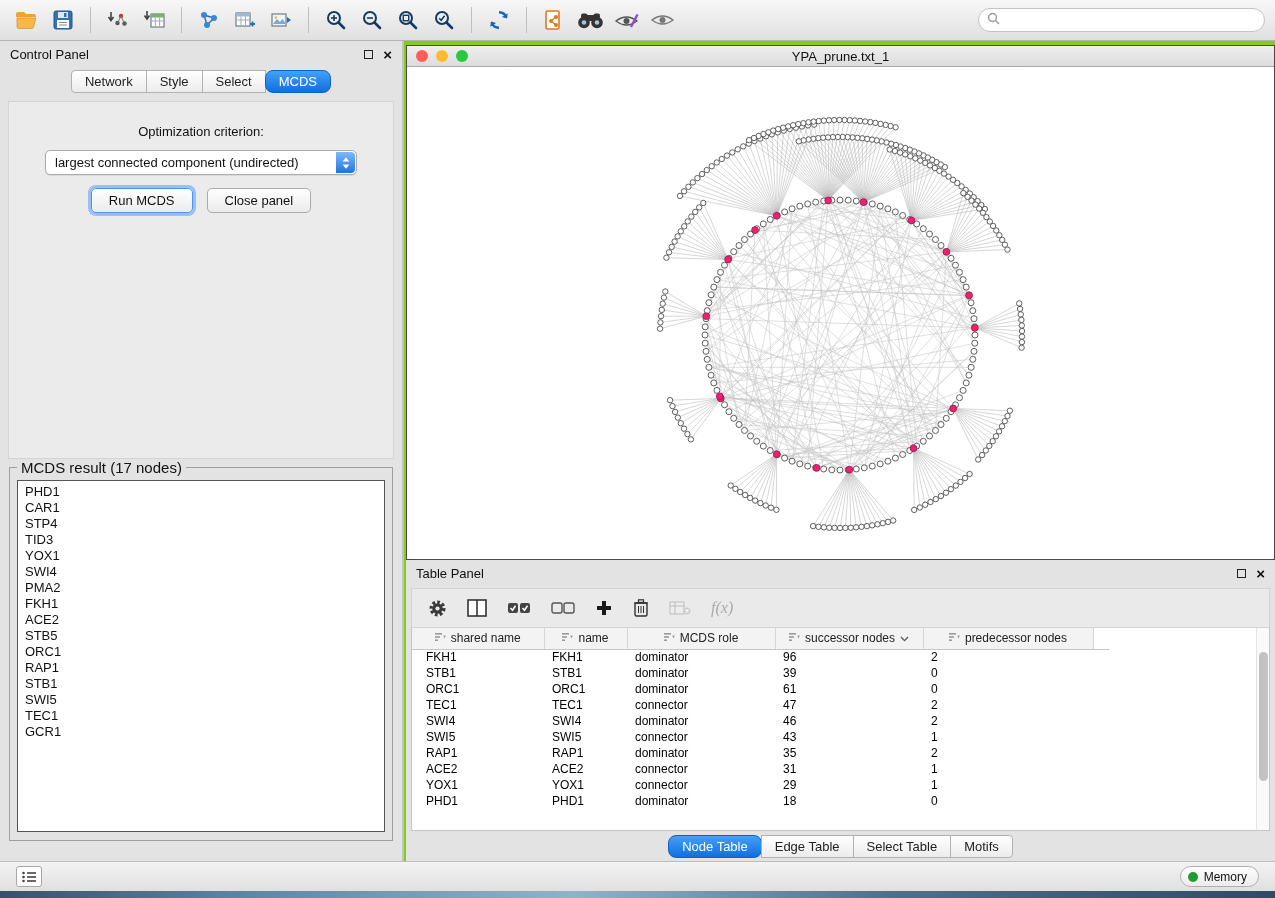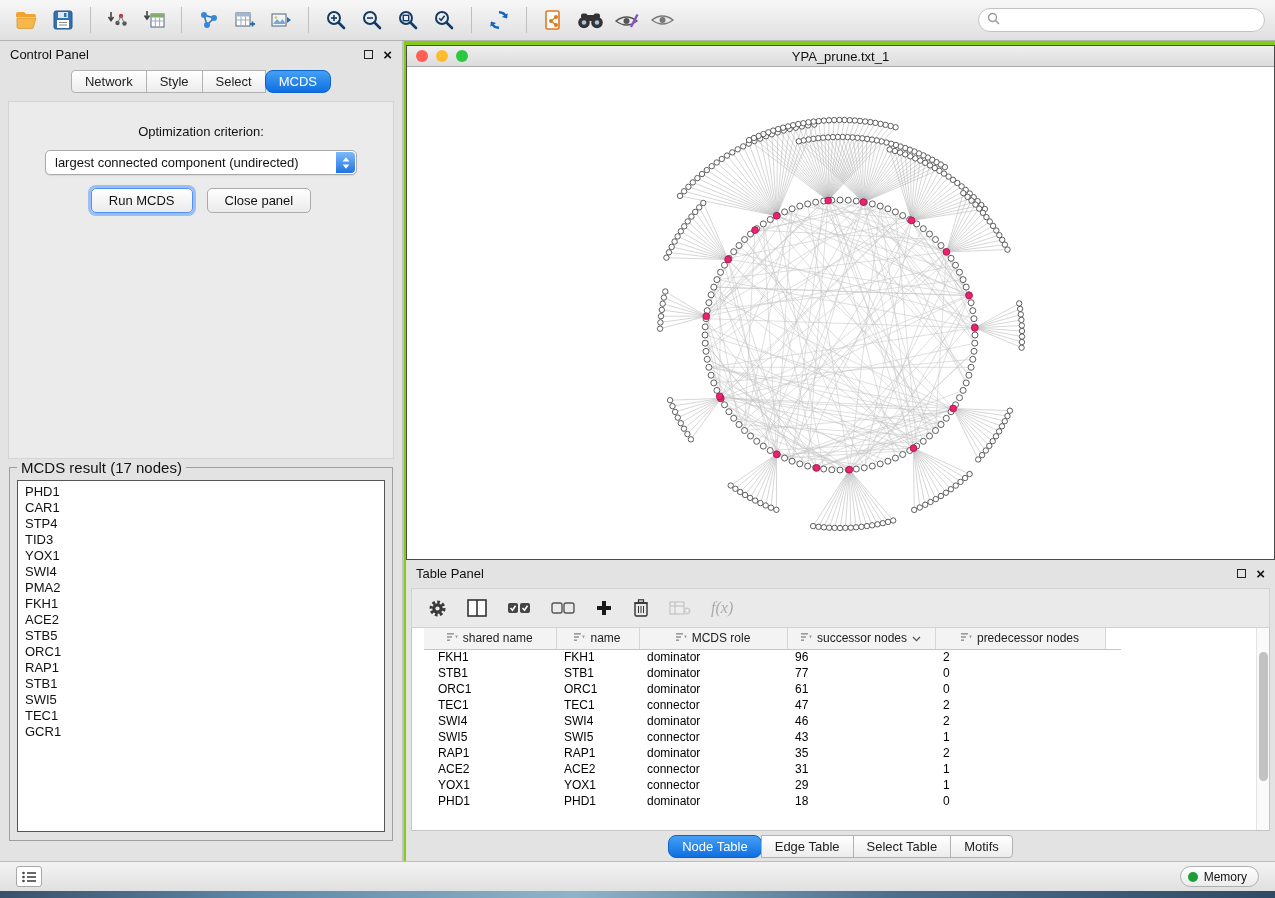--- a/index.html
+++ b/index.html
@@ -67,21 +67,21 @@
   .canvas svg { display:block; width:100%; height:100%; }
 
   
   .table-panel { flex:1; display:flex; flex-direction:column; background:#e3e3e3; min-height:0; }
   .tp-toolbar { height:40px; flex:0 0 40px; margin:1px 5px 0; background:#eaeaea; border:1px solid #d2d2d2;
                 display:flex; align-items:center; gap:20px; padding:0 16px; }
   .tp-ic { display:flex; align-items:center; justify-content:center; }
   .fx-label { font-family:"Liberation Serif", serif; font-style:italic; font-size:16px; color:#aaa; }
   .table-area { flex:1; margin:0 5px; background:#fff; border:1px solid #c6c6c6; border-top:none;
                 display:flex; min-height:0; overflow:hidden; }
-  table { border-collapse:collapse; table-layout:fixed; font-size:12px; align-self:flex-start;margin-left:12px; }
+  table { border-collapse:collapse; table-layout:fixed; font-size:12px; align-self:flex-start; }
   th { height:21px; background:#f3f3f3; border-right:1px solid #d6d6d6; border-bottom:1px solid #c6c6c6;
        font-weight:normal; padding:0; font-size:12px; color:#222; }
   th.filler { background:#fff; border-right:none; }
   .hcell { display:flex; align-items:center; justify-content:center; gap:5px; }
   td { height:16px; padding:0 8px; white-space:nowrap; overflow:hidden; color:#000; }
   td.num { text-align:left; padding-right:14px; }
   tr td:first-child { padding-left:14px; }
   .vscroll { width:13px; flex:0 0 13px; background:#fafafa; border-left:1px solid #e4e4e4; position:relative; }
   .vthumb { position:absolute; top:24px; left:2px; width:9px; height:64%; background:#c2c2c2; border-radius:5px; }
   .table-tabs-bar { height:30px; flex:0 0 30px; display:flex; align-items:center; justify-content:center; }
@@ -1217,21 +1217,21 @@
                   <td>FKH1</td>
                   <td>dominator</td>
                   <td class="num">96</td>
                   <td class="num">2</td>
                   <td></td>
                 </tr>
                 <tr>
                   <td>STB1</td>
                   <td>STB1</td>
                   <td>dominator</td>
-                  <td class="num">77</td>
+                  <td class="num">39</td>
                   <td class="num">0</td>
                   <td></td>
                 </tr>
                 <tr>
                   <td>ORC1</td>
                   <td>ORC1</td>
                   <td>dominator</td>
                   <td class="num">61</td>
                   <td class="num">0</td>
                   <td></td>

